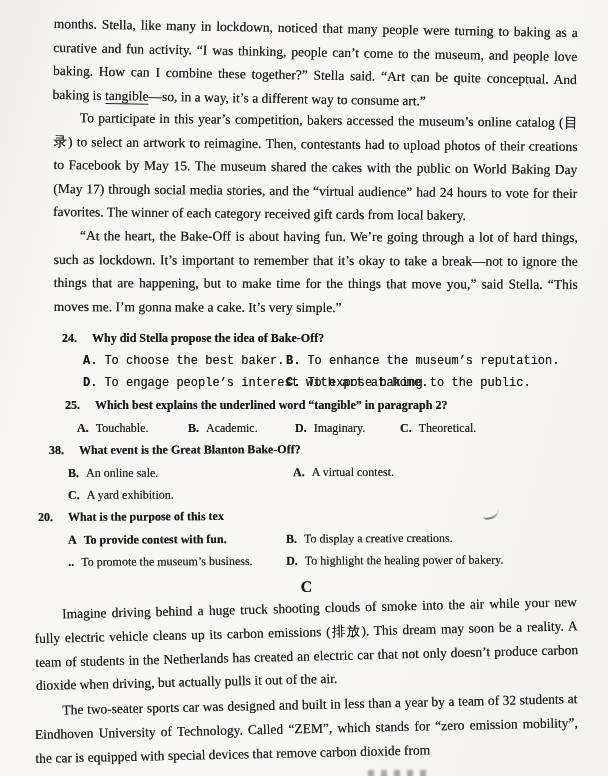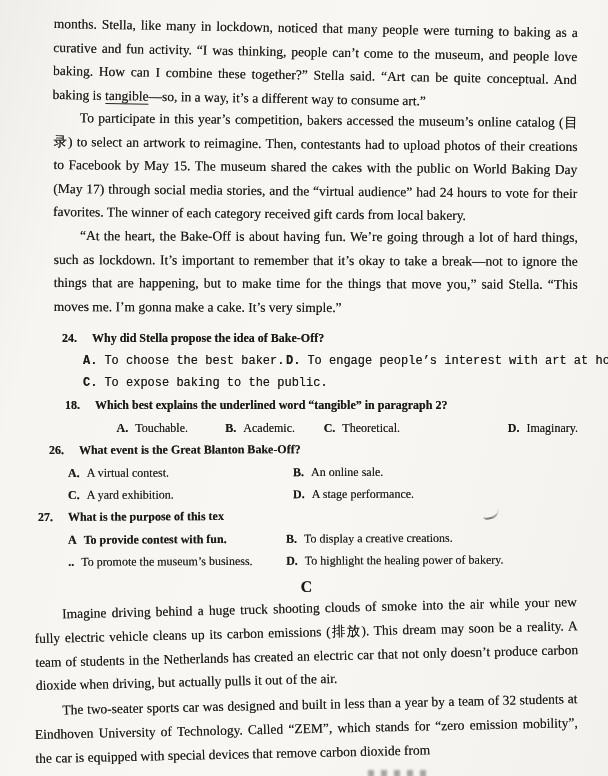--- a/index.html
+++ b/index.html
@@ -29,21 +29,21 @@
   .q{line-height:22.5px;}
   .q24{margin-left:62px;width:516px;height:67px;}
   .q25{margin-left:65px;width:513px;height:45px;}
   .q26{margin-left:49px;width:529px;height:67px;transform:rotate(-.2deg);transform-origin:0 50%;}
   .q27{margin-left:38px;width:540px;height:68px;transform:rotate(-.3deg);transform-origin:0 50%;}
   .qnum{font-weight:600;display:inline-block;min-width:24px;margin-right:6px;text-shadow:0 0 .4px rgba(30,25,20,.7);}
   .stem{font-weight:600;text-shadow:0 0 .4px rgba(30,25,20,.7);}
   .it{}
   .opts{display:grid;}
   .q24 .opts{padding-left:21px;grid-template-columns:203px 1fr;font-family:Liberation Mono, monospace;}
-  .q25 .opts{padding-left:12px;grid-template-columns:111px 107px 105px 1fr;text-align:right;}
+  .q25 .opts{padding-left:12px;grid-template-columns:111px 107px 105px 1fr;}
   .q26 .opts{padding-left:19px;grid-template-columns:225px 1fr;}
   .q27 .opts{padding-left:30px;grid-template-columns:218px 1fr;}
   .opt{line-height:22.5px;white-space:nowrap;text-shadow:0 0 .4px rgba(30,25,20,.65);}
   .ol{font-weight:600;margin-right:7px;}
   .csec{margin-top:2px;}
   .chead{
     margin-left:35px;width:543px;text-align:center;
     font-weight:700;font-size:16px;height:22px;line-height:22px;
     transform:rotate(-1deg);transform-origin:50% 50%;
     text-shadow:0 0 .4px rgba(30,25,20,.7);
@@ -73,47 +73,47 @@
     <p class="para p2 indent">To participate in this year’s competition, bakers accessed the museum’s online catalog (目录) to select an artwork to reimagine. Then, contestants had to upload photos of their creations to Facebook by May 15. The museum shared the cakes with the public on World Baking Day (May 17) through social media stories, and the “virtual audience” had 24 hours to vote for their favorites. The winner of each category received gift cards from local bakery.</p>
     <p class="para p3 indent">“At the heart, the Bake-Off is about having fun. We’re going through a lot of hard things, such as lockdown. It’s important to remember that it’s okay to take a break—not to ignore the things that are happening, but to make time for the things that move you,” said Stella. “This moves me. I’m gonna make a cake. It’s very simple.”</p>
   </section>
 
   <section class="questions">
 
     <div class="q q24">
       <div class="stem-row"><span class="qnum">24.</span><span class="stem">Why did Stella propose the idea of Bake-Off?</span></div>
       <div class="opts">
         <div class="opt"><span class="ol">A.</span><span>To choose the best baker.</span></div>
+        <div class="opt"><span class="ol">B.</span><span>To enhance the museum’s reputation.</span></div>
         <div class="opt"><span class="ol">D.</span><span>To engage people’s interest with art at home.</span></div>
         <div class="opt"><span class="ol">C.</span><span>To expose baking to the public.</span></div>
       </div>
     </div>
 
     <div class="q q25">
-      <div class="stem-row"><span class="qnum">18.</span><span class="stem it">Which best explains the underlined word “tangible” in paragraph 2?</span></div>
+      <div class="stem-row"><span class="qnum">25.</span><span class="stem it">Which best explains the underlined word “tangible” in paragraph 2?</span></div>
       <div class="opts">
         <div class="opt"><span class="ol">A.</span><span class="it">Touchable.</span></div>
         <div class="opt"><span class="ol">B.</span><span>Academic.</span></div>
+        <div class="opt"><span class="ol">D.</span><span>Imaginary.</span></div>
         <div class="opt"><span class="ol">C.</span><span>Theoretical.</span></div>
-        <div class="opt"><span class="ol">D.</span><span>Imaginary.</span></div>
       </div>
     </div>
 
     <div class="q q26">
-      <div class="stem-row"><span class="qnum">26.</span><span class="stem it">What event is the Great Blanton Bake-Off?</span></div>
+      <div class="stem-row"><span class="qnum">38.</span><span class="stem it">What event is the Great Blanton Bake-Off?</span></div>
       <div class="opts">
+        <div class="opt"><span class="ol">B.</span><span>An online sale.</span></div>
         <div class="opt"><span class="ol it">A.</span><span class="it">A virtual contest.</span></div>
-        <div class="opt"><span class="ol">B.</span><span>An online sale.</span></div>
         <div class="opt"><span class="ol it">C.</span><span class="it">A yard exhibition.</span></div>
-        <div class="opt"><span class="ol">D.</span><span>A stage performance.</span></div>
       </div>
     </div>
 
     <div class="q q27">
-      <div class="stem-row"><span class="qnum">27.</span><span class="stem it">What is the purpose of this tex</span></div>
+      <div class="stem-row"><span class="qnum">20.</span><span class="stem it">What is the purpose of this tex</span></div>
       <div class="opts">
         <div class="opt"><span class="ol it">A</span><span class="it stem">To provide contest with fun.</span></div>
         <div class="opt"><span class="ol">B.</span><span>To display a creative creations.</span></div>
         <div class="opt"><span class="ol">..</span><span class="it">To promote the museum’s business.</span></div>
         <div class="opt"><span class="ol">D.</span><span>To highlight the healing power of bakery.</span></div>
       </div>
     </div>
 
   </section>
 

